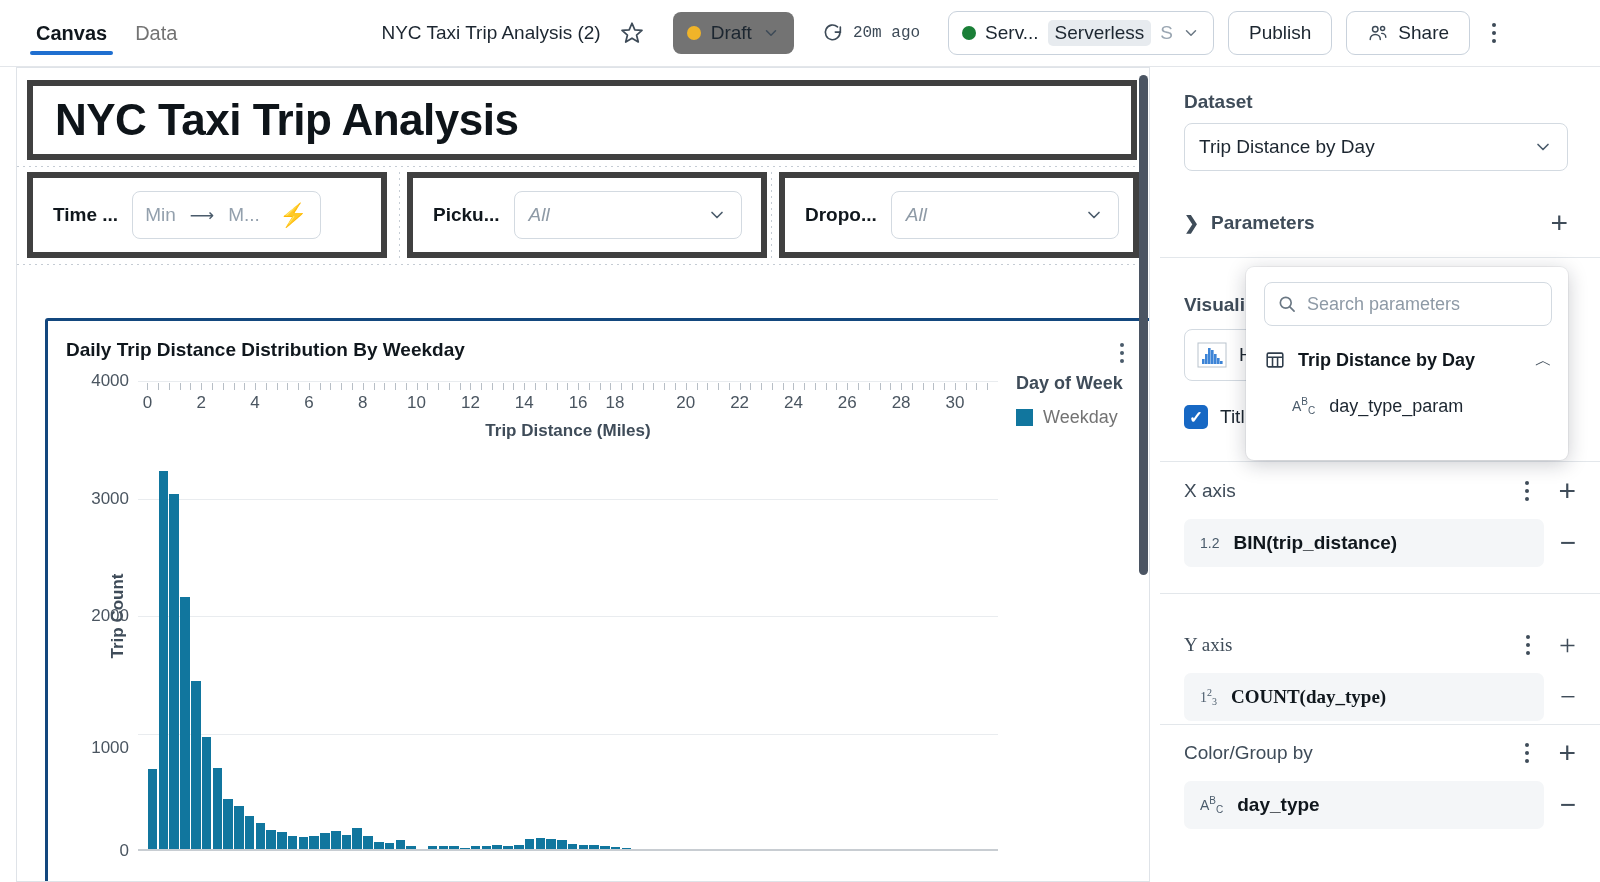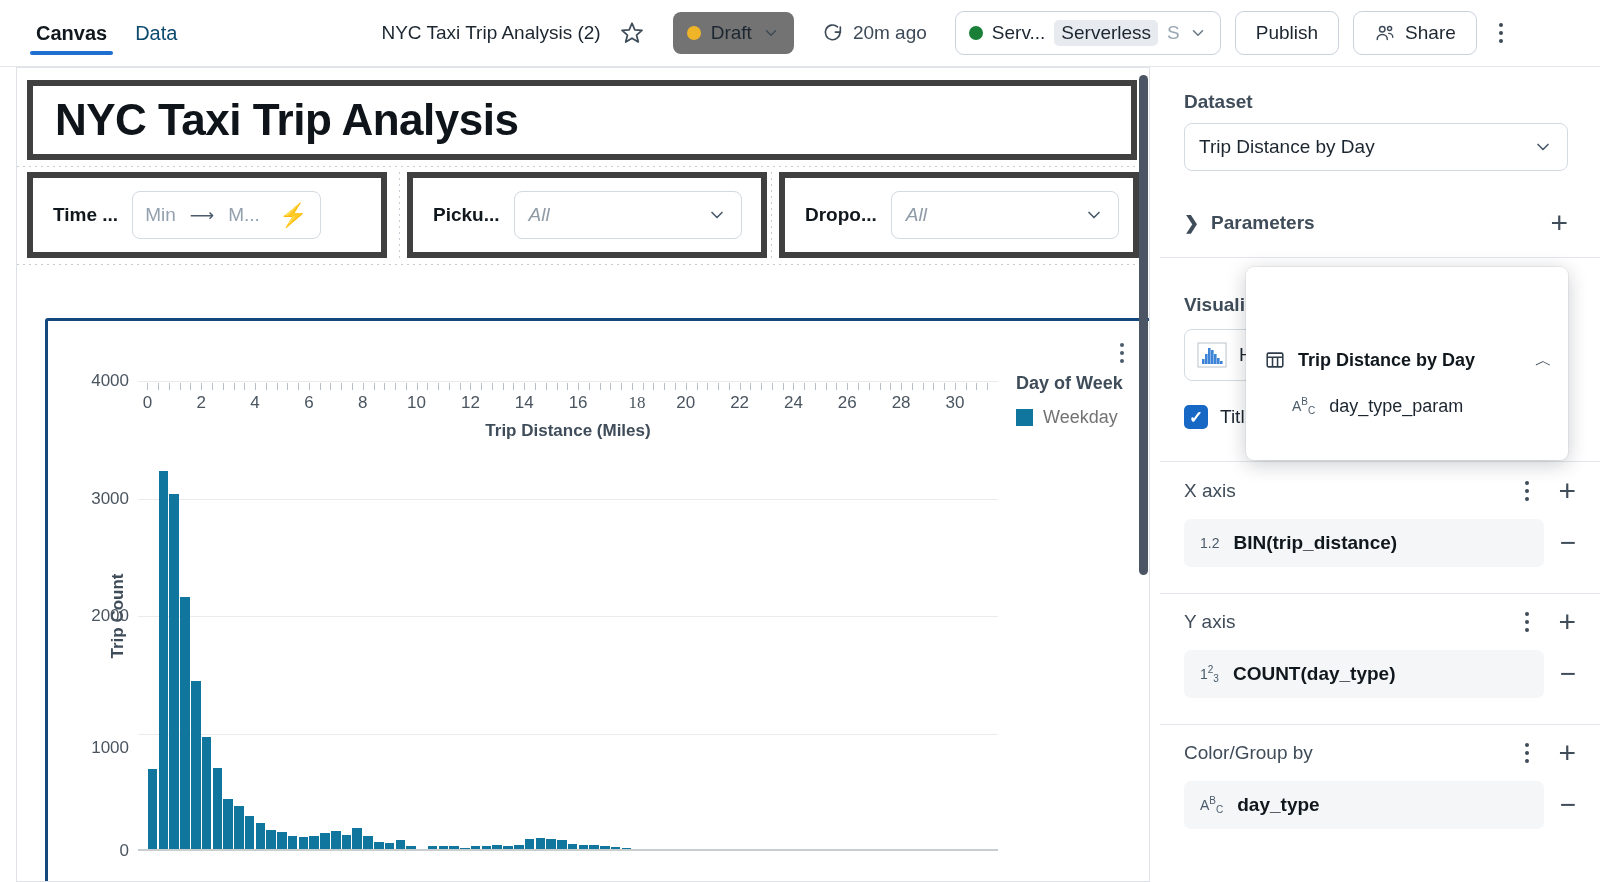--- a/index.html
+++ b/index.html
@@ -12,21 +12,21 @@
   }
   
   .topbar {
     position: absolute; top: 0; left: 0; width: 1600px; height: 67px;
     background: #ffffff; border-bottom: 1px solid #e3e6ea;
     display: flex; align-items: center;
   }
   .tabs { display: flex; align-items: flex-end; height: 67px; padding-left: 22px; justify-content: center; }
   .tab {
     height: 67px; display: flex; align-items: center; padding: 0 14px;
-    font-size: 20px; color: #0c4a6e; cursor: pointer; position: relative;
+    font-size: 20px; color: #737373; cursor: pointer; position: relative;
   }
   .tab.active { color: #10171d; font-weight: bold; }
   .tab.active::after {
     content: ""; position: absolute; left: 8px; right: 8px; bottom: 12px;
     height: 4px; background: #1f6fd0; border-radius: 2px;
   }
   .doc-title {
     font-size: 19px; color: #1c2630; margin-left: 190px; white-space: nowrap;
   }
   .star-btn {
@@ -35,21 +35,21 @@
   }
   .status-chip {
     margin-left: 26px; height: 42px; display: flex; align-items: center;
     gap: 10px; background: #737373; border-radius: 8px; padding: 0 14px;
     cursor: pointer;
   }
   .dot { width: 14px; height: 14px; border-radius: 50%; display: inline-block; }
   .status-chip .label { font-size: 19px; color: #1c2630; }
   .refresh-box {
     margin-left: 28px; display: flex; align-items: center; gap: 9px;
-    font-size: 19px; color: #3d4a57; cursor: pointer;
+    font-size: 16px; color: #3d4a57; cursor: pointer; font-family: Liberation Mono, monospace;
   }
   .warehouse-box {
     margin-left: 28px; height: 44px; display: flex; align-items: center;
     gap: 9px; border: 1px solid #c9d2dc; border-radius: 9px; padding: 0 13px;
     cursor: pointer;
   }
   .warehouse-box .wname { font-size: 19px; color: #1c2630; max-width: 74px;
     overflow: hidden; text-overflow: ellipsis; white-space: nowrap; }
   .warehouse-pill {
     background: #e7ebef; border-radius: 5px; padding: 2px 7px;
@@ -352,20 +352,21 @@
       <span class="ph">All</span>
       <svg width="20" height="20" viewBox="0 0 24 24" fill="none" stroke="#4a5b6b" stroke-width="2" stroke-linecap="round" stroke-linejoin="round">
           <polyline points="6,9 12,15 18,9"></polyline>
         </svg>
     </div>
   </div>
 
   <div class="dotted-h" style="top:196px;left:0;width:1134px;"></div>
 
   <div class="chart-card">
+    <div class="chart-title">Daily Trip Distance Distribution By Weekday</div>
     <div class="chart-kebab">
       <i></i>
         <i></i>
         <i></i>
     </div>
 
     <div class="plot-area">
       <div class="ylabel">Trip Count</div>
       <div id="grid-and-ticks">
           <div class="ytick" style="top: 470px;">0</div>
@@ -525,21 +526,21 @@
           <div class="xtickmark" style="left: 849.233px;"></div>
           <div class="xtick" style="left: 9.42097px;">0</div>
           <div class="xtick" style="left: 63.2551px;">2</div>
           <div class="xtick" style="left: 117.089px;">4</div>
           <div class="xtick" style="left: 170.923px;">6</div>
           <div class="xtick" style="left: 224.757px;">8</div>
           <div class="xtick" style="left: 278.592px;">10</div>
           <div class="xtick" style="left: 332.426px;">12</div>
           <div class="xtick" style="left: 386.26px;">14</div>
           <div class="xtick" style="left: 440.094px;">16</div>
-          <div class="xtick" style="left: 499px; font-family: Liberation Serif, serif;">18</div>
+          <div class="xtick" style="left: 477px;">18</div>
           <div class="xtick" style="left: 547.762px;">20</div>
           <div class="xtick" style="left: 601.596px;">22</div>
           <div class="xtick" style="left: 655.43px;">24</div>
           <div class="xtick" style="left: 709.264px;">26</div>
           <div class="xtick" style="left: 763.099px;">28</div>
           <div class="xtick" style="left: 816.933px;">30</div>
         </div>
       <div class="xlabel">Trip Distance (Miles)</div>
     </div>
 
@@ -611,21 +612,21 @@
       <div class="pill">
         <span class="ftype">1.2</span>
         <span class="ptext">BIN(trip_distance)</span>
       </div>
       <span class="minus">−</span>
     </div>
   </div>
 
   <div class="divider" style="top:526px;"></div>
 
-  <div class="shelf" style="top:535px;">
+  <div class="shelf" style="top:558px;font-family:Liberation Serif, serif;">
     <div class="shelf-head">
       <span class="h">Y axis</span>
       <span class="shelf-kebab">
         <i></i>
           <i></i>
           <i></i>
       </span>
       <span class="plus-btn" style="margin-left:0;">+</span>
     </div>
     <div class="pill-row">
@@ -652,20 +653,27 @@
     <div class="pill-row">
       <div class="pill">
         <span class="ftype">A<sup>B</sup><sub>C</sub></span>
         <span class="ptext">day_type</span>
       </div>
       <span class="minus">−</span>
     </div>
   </div>
 
   <div class="param-popup">
+    <div class="param-search">
+      <svg width="20" height="20" viewBox="0 0 24 24" fill="none" stroke="#6b7884" stroke-width="2" stroke-linecap="round">
+        <circle cx="10.5" cy="10.5" r="6.5"></circle>
+          <line x1="15.4" y1="15.4" x2="20.5" y2="20.5"></line>
+      </svg>
+      <span class="ph">Search parameters</span>
+    </div>
     <div class="param-group">
       <svg width="22" height="22" viewBox="0 0 24 24" fill="none" stroke="#2f3d4b" stroke-width="1.7">
         <rect x="3.5" y="4.5" width="17" height="15" rx="1.5"></rect>
         <line x1="3.5" y1="9" x2="20.5" y2="9"></line>
         <line x1="9.3" y1="9" x2="9.3" y2="19.5"></line>
         <line x1="14.8" y1="9" x2="14.8" y2="19.5"></line>
       </svg>
       <span class="gname">Trip Distance by Day</span>
       <span class="gchev">︿</span>
     </div>

